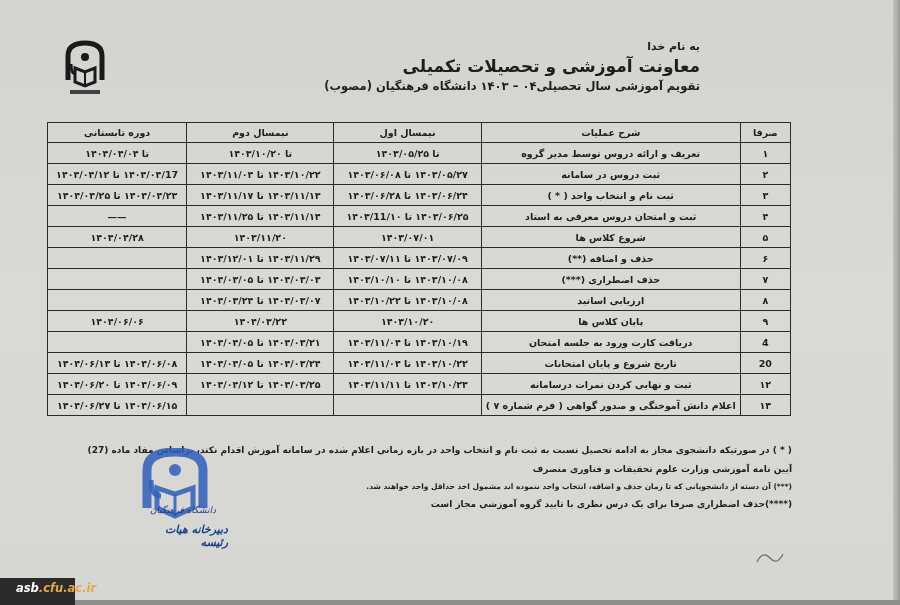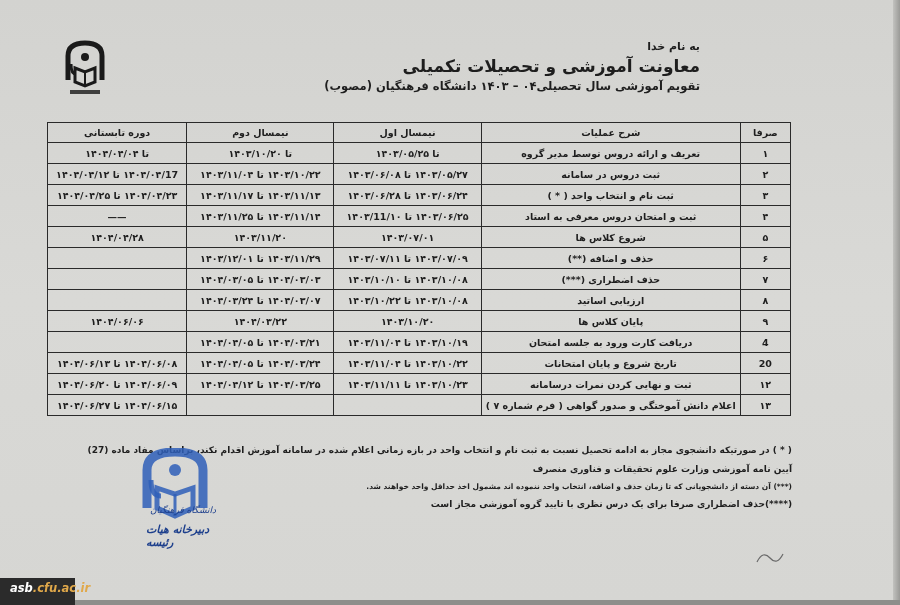--- a/index.html
+++ b/index.html
@@ -58,27 +58,27 @@
 
   .stamp {
     position: absolute; left: 135px; top: 448px; width: 80px; height: 100px;
   }
   .stamp svg { width: 100%; height: 100%; }
   .stamp-text1 {
     position: absolute; left: 148px; top: 505px; width: 70px;
     color: #1d3f8c; font-size: 9px; text-align: center; direction: rtl; font-style: italic;
   }
   .stamp-text2 {
-    position: absolute; left: 146px; top: 523px; width: 90px;
-    color: #1d3f8c; font-size: 11px; font-weight: bold; text-align: left; direction: rtl; font-style: italic;
+    position: absolute; left: 138px; top: 523px; width: 90px;
+    color: #1d3f8c; font-size: 11px; font-weight: bold; text-align: right; direction: rtl; font-style: italic;
   }
   .watermark {
     position: absolute; left: 0; top: 578px; width: 75px; height: 28px;
     background: #2b2b2b; color: #fff; font-weight: bold; font-style: italic;
-    font-size: 11.5px; padding: 3px 0 0 10px;
+    font-size: 11.5px; padding: 3px 0 0 16px;
     font-family: "DejaVu Sans", sans-serif;
   }
   .watermark .dom { color: #e0a84a; }
   .squiggle { position: absolute; left: 755px; top: 548px; width: 30px; height: 20px; }
 </style>
 </head>
 <body>
 
 <div class="paper"></div>
 <div class="right-edge"></div>

